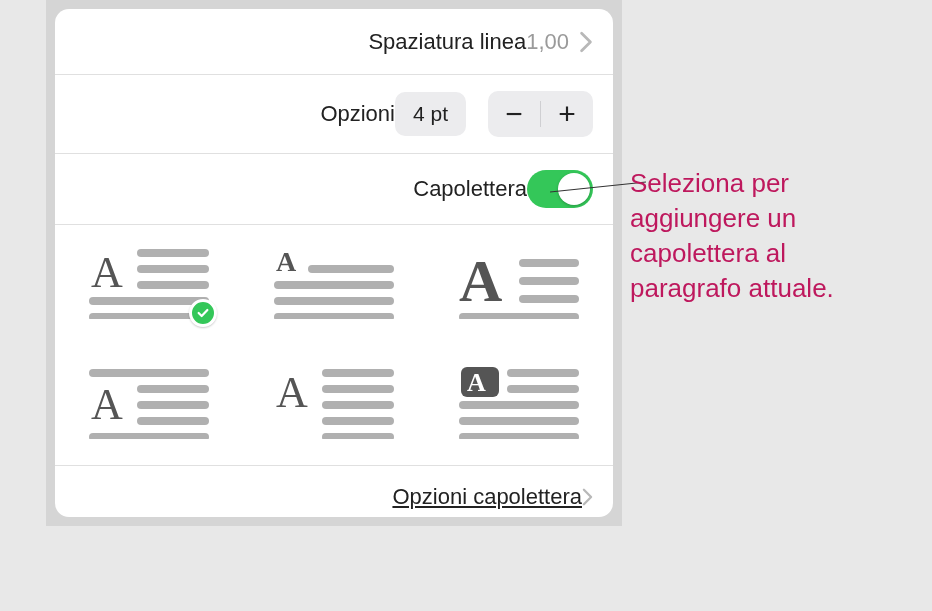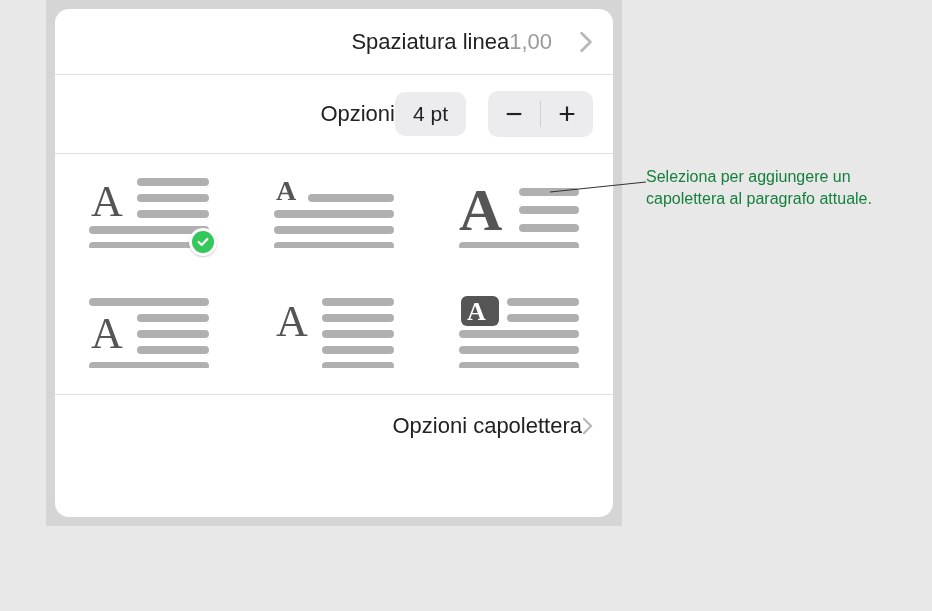--- a/index.html
+++ b/index.html
@@ -38,21 +38,21 @@
   }
   .row:last-child { border-bottom: none; }
   .row-label {
     font-size: 22px;
     color: #222;
     flex: 1;
   }
   .value-dim {
     font-size: 22px;
     color: #9a9a9a;
-    margin-right: 27px;
+    margin-right: 10px;
   }
   .chevron {
     color: #b8b8b8;
     display: flex;
     align-items: center;
   }
   .chevron svg { width: 14px; height: 22px; }
   .chevron-small svg { width: 11px; height: 18px; }
 
   .seg-value {
@@ -140,30 +140,31 @@
 
   .options-row {
     display: flex;
     align-items: center;
     padding: 18px 20px;
   }
   .options-label {
     flex: 1;
     font-size: 22px;
     color: #222;
+    text-decoration: underline;
   }
 
   .callout {
     position: absolute;
-    left: 646px;
+    left: 630px;
     top: 166px;
     width: 260px;
-    font-size: 16px;
+    font-size: 26px;
     line-height: 1.35;
-    color: #15803d;
+    color: #be185d;
   }
 </style>
 </head>
 <body>
 
 <div class="frame">
   <div class="panel">
 
     <div class="row">
       <div class="row-label">Spaziatura linea</div>
@@ -178,20 +179,26 @@
     <div class="row">
       <div class="row-label">Opzioni</div>
       <div class="seg-value">4 pt</div>
       <div class="stepper">
         <div class="stepper-btn">−</div>
         <div class="stepper-divider"></div>
         <div class="stepper-btn">+</div>
       </div>
     </div>
 
+    <div class="row">
+      <div class="row-label">Capolettera</div>
+      <div class="toggle">
+        <div class="toggle-knob"></div>
+      </div>
+    </div>
 
     <div class="grid-section">
       <div class="grid">
 
         <div class="style-cell">
           <svg viewBox="0 0 120 72">
             <g stroke="#b0b0b0" stroke-width="8" stroke-linecap="round">
               <line x1="52" y1="6" x2="116" y2="6"></line>
               <line x1="52" y1="22" x2="116" y2="22"></line>
               <line x1="52" y1="38" x2="116" y2="38"></line>

